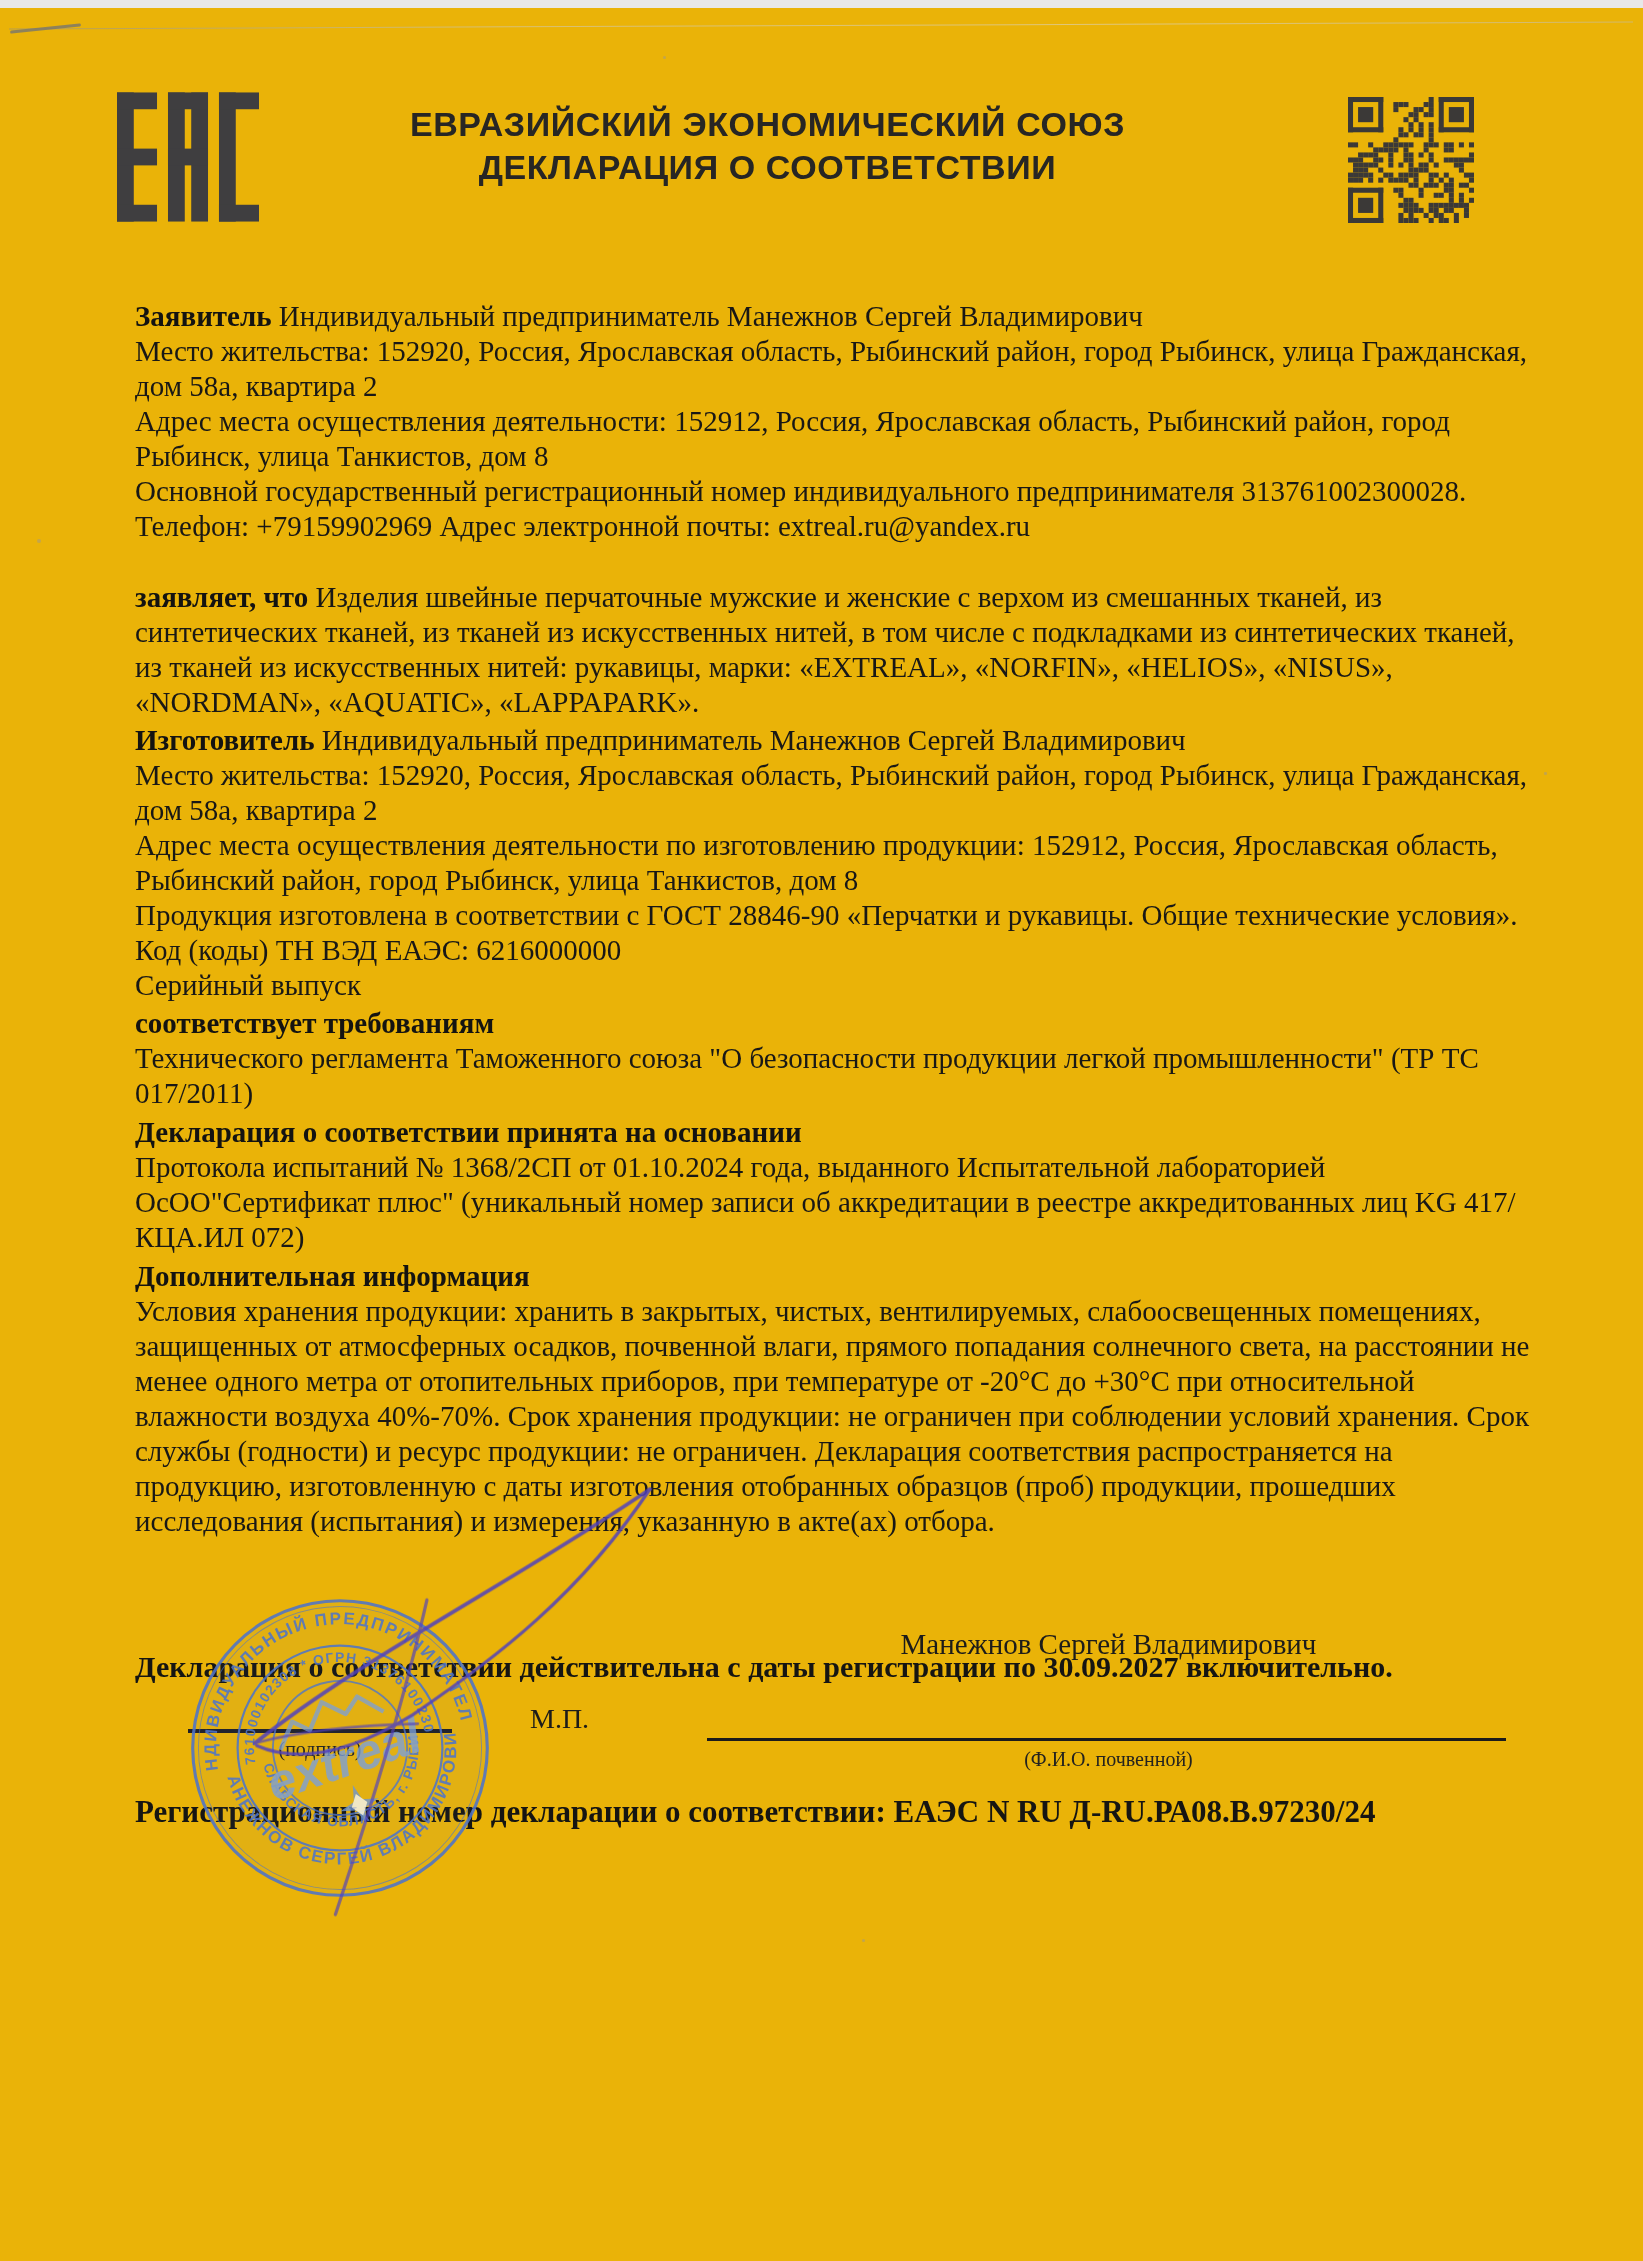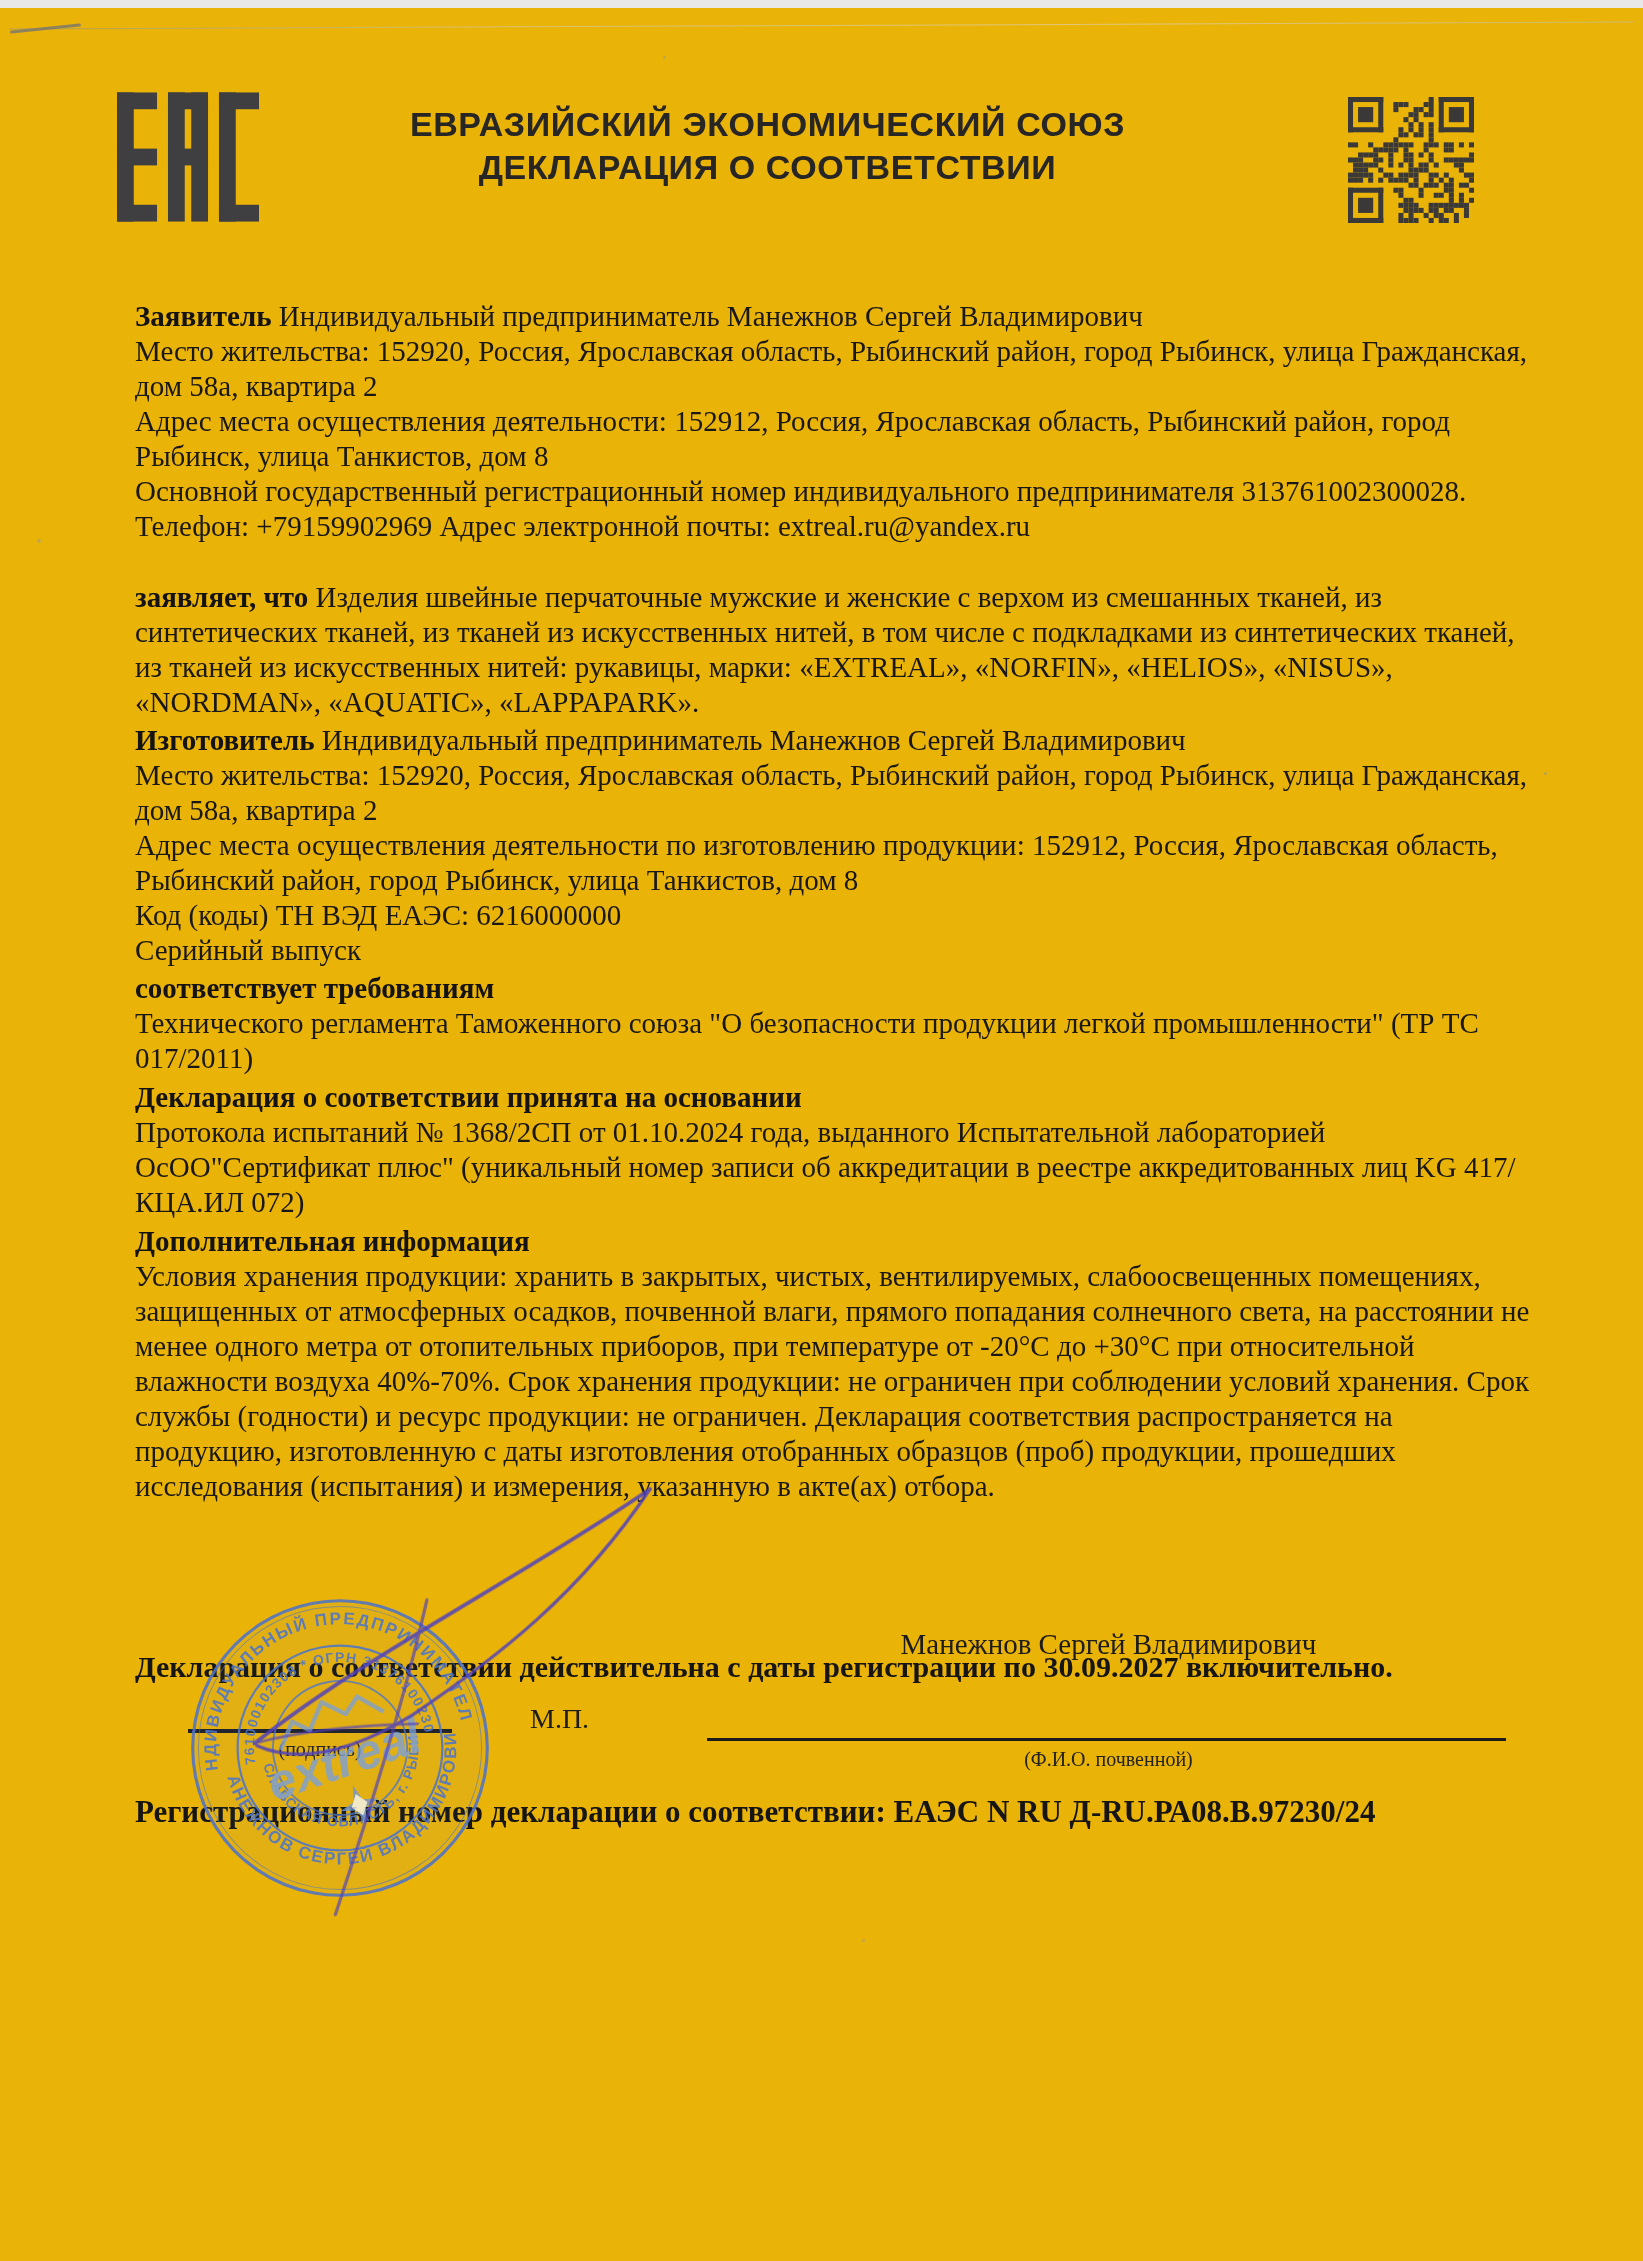--- a/index.html
+++ b/index.html
@@ -321,20 +321,21 @@
       <span>Изделия швейные перчаточные мужские и женские с верхом из смешанных тканей, из синтетических тканей, из тканей из искусственных нитей, в том числе с подкладками из синтетических тканей, из тканей из искусственных нитей: рукавицы, марки: «EXTREAL», «NORFIN», «HELIOS», «NISUS», «NORDMAN», «AQUATIC», «LAPPAPARK».</span>
     </div>
 
     <div class="para mt4">
       <div>
         <b>Изготовитель</b>
         <span>Индивидуальный предприниматель Манежнов Сергей Владимирович</span>
       </div>
       <div>Место жительства: 152920, Россия, Ярославская область, Рыбинский район, город Рыбинск, улица Гражданская, дом 58а, квартира 2</div>
       <div>Адрес места осуществления деятельности по изготовлению продукции: 152912, Россия, Ярославская область, Рыбинский район, город Рыбинск, улица Танкистов, дом 8</div>
+      <div>Продукция изготовлена в соответствии с ГОСТ 28846-90 «Перчатки и рукавицы. Общие технические условия».</div>
       <div>Код (коды) ТН ВЭД ЕАЭС: 6216000000</div>
       <div>Серийный выпуск</div>
     </div>
 
     <div class="sec-head">соответствует требованиям</div>
     <div>Технического регламента Таможенного союза "О безопасности продукции легкой промышленности" (ТР ТС 017/2011)</div>
 
     <div class="sec-head">Декларация о соответствии принята на основании</div>
     <div>Протокола испытаний № 1368/2СП от 01.10.2024 года, выданного Испытательной лабораторией ОсОО"Сертификат плюс" (уникальный номер записи об аккредитации в реестре аккредитованных лиц KG 417/КЦА.ИЛ 072)</div>
 

